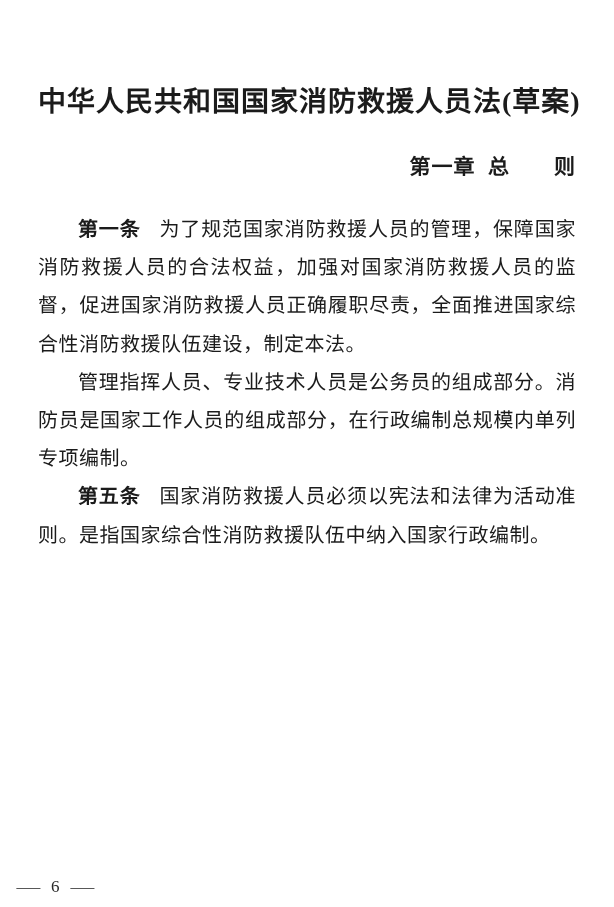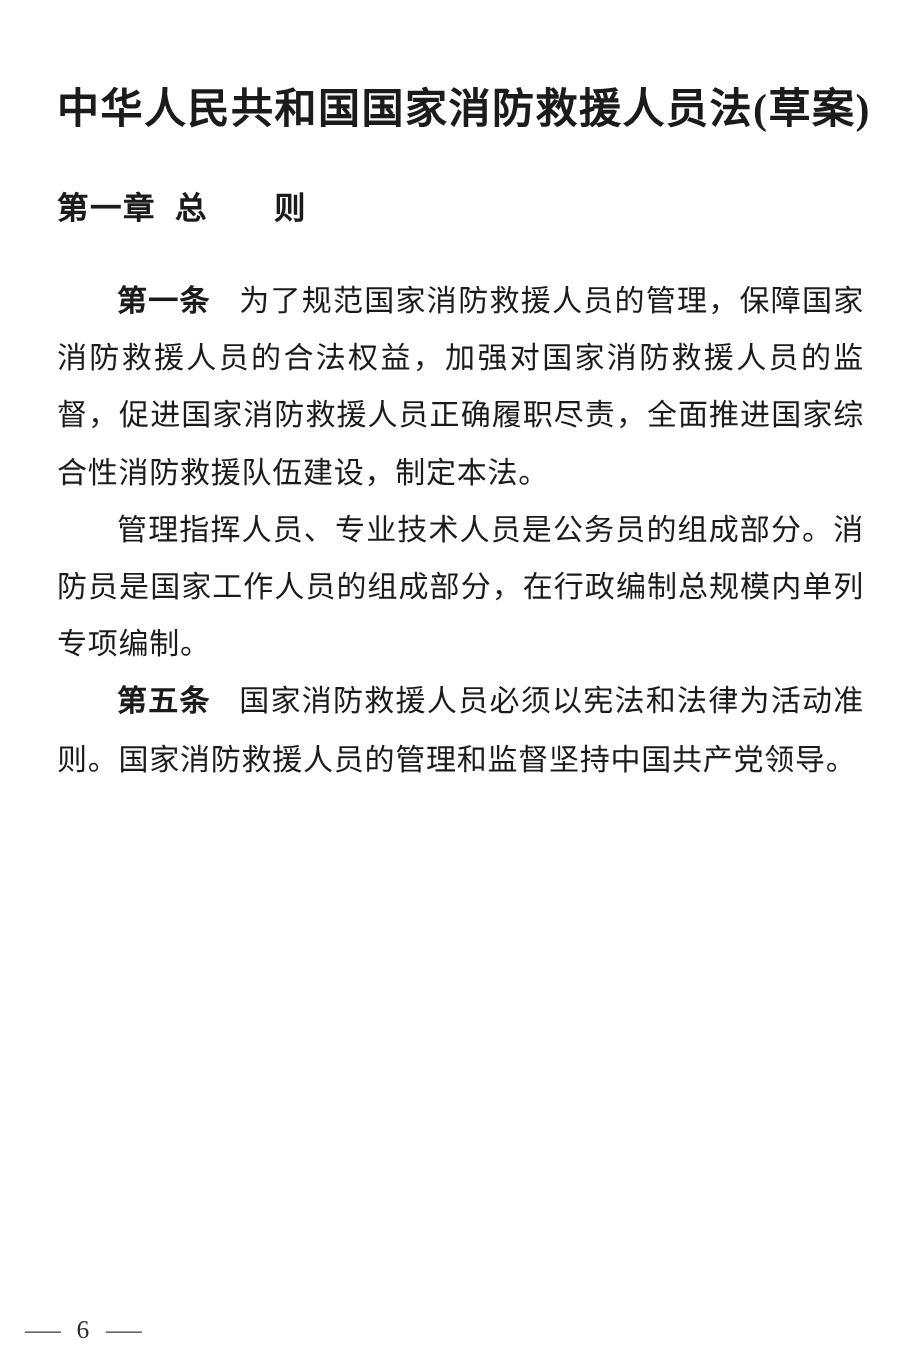--- a/index.html
+++ b/index.html
@@ -14,34 +14,34 @@
     margin: 0;
     background: #ffffff;
     color: #1b1b1b;
     font-family: "Liberation Serif", "DejaVu Serif", serif;
     box-sizing: border-box;
     padding: 0 38px;
     overflow: hidden;
   }
   .doc-title {
     margin: 0;
-    padding-top: 56px;
+    padding-top: 84px;
     font-size: 28px;
     line-height: 36px;
     font-weight: bold;
     text-align: center;
     letter-spacing: 1px;
     white-space: nowrap;
   }
   .chapter {
     margin: 34px 0 0 0;
     font-size: 21px;
     line-height: 26px;
     font-weight: bold;
-    text-align: left;
+    text-align: right;
     letter-spacing: 1px;
   }
   .chapter .chapter-number { margin-right: 0.6em; }
   .doc-body {
     margin-top: 30px;
     font-size: 20px;
     line-height: 38.2px;
     text-align: justify;
     text-justify: inter-character;
     letter-spacing: 0.5px;
@@ -88,21 +88,21 @@
 
   <div class="doc-body">
 
     <p class="para"><b>第一条</b><span>为了规范国家消防救援人员的管理，保障国家消防救援人员的合法权益，加强对国家消防救援人员的监督，促进国家消防救援人员正确履职尽责，全面推进国家综合性消防救援队伍建设，制定本法。</span></p>
 
 
     <p class="para"><span>管理指挥人员、专业技术人员是公务员的组成部分。消防员是国家工作人员的组成部分，在行政编制总规模内单列专项编制。</span></p>
 
 
 
-    <p class="para"><b>第五条</b><span>国家消防救援人员必须以宪法和法律为活动准则。国家消防救援人员的管理和监督坚持中国共产党领导。</span></p>
+    <p class="para"><b>第五条</b><span>国家消防救援人员必须以宪法和法律为活动准则。是指国家综合性消防救援队伍中纳入国家行政编制。</span></p>
 
   </div>
 
   <div class="page-footer">
     <span class="dash">—</span><span class="pageno-value">6</span><span class="dash">—</span>
   </div>
 
 </div>
 
 </body></html>

